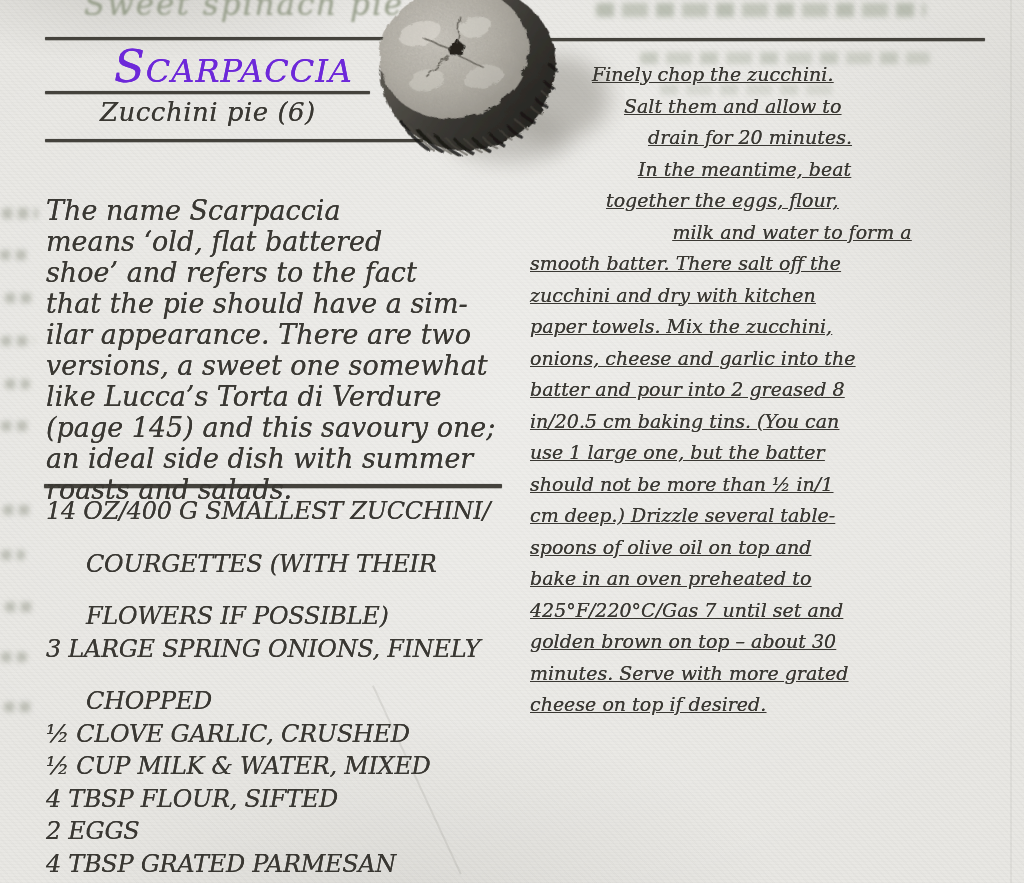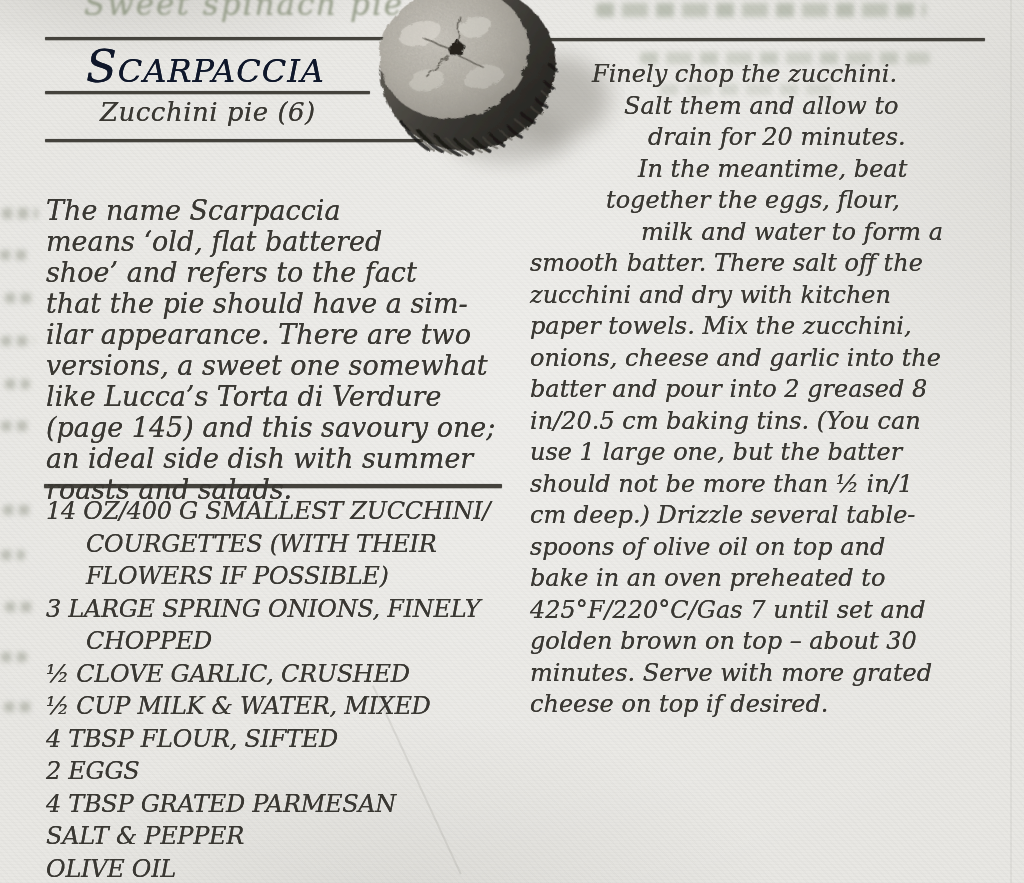--- a/index.html
+++ b/index.html
@@ -23,39 +23,39 @@
       radial-gradient(900px 700px at 50% 45%, rgba(255,255,255,.25), transparent 75%),
       radial-gradient(400px 500px at 103% 20%, rgba(120,118,110,.10), transparent 70%),
       radial-gradient(500px 260px at 40% 103%, rgba(120,118,110,.12), transparent 75%);
   }
   .txt{text-shadow:0 0 0.6px currentColor;}
   
   .rule{position:absolute;height:3px;background:#44423c;border-radius:1px;
         box-shadow:0 1px 0 rgba(68,66,60,.25), 0 0 1px rgba(68,66,60,.7);}
   
   .title{
-    position:absolute;left:86px;top:44px;
+    position:absolute;left:114px;top:44px;
     font-size:45px;font-style:italic;font-variant:small-caps;
-    letter-spacing:1px;color:#0f172a;line-height:1;
+    letter-spacing:1px;color:#6d28d9;line-height:1;
   }
   .subtitle{
     position:absolute;left:100px;top:97px;
     font-size:26px;font-style:italic;letter-spacing:.5px;line-height:1.2;
   }
   
   .intro{position:absolute;left:46px;top:157px;font-size:27px;font-style:italic;line-height:31px;margin-top:38px;}
   .intro .line{white-space:nowrap;}
   
   .ingredients{position:absolute;left:46px;top:495px;font-size:24px;font-style:italic;
                line-height:32.5px;letter-spacing:-0.3px;}
   .ingredients .line{white-space:nowrap;}
-  .ingredients .line.indent{padding-left:40px;}
-  
-  .instructions{position:absolute;left:530px;top:59px;width:486px;font-size:24px;
-                font-style:italic;line-height:31.5px;}
+  .ingredients .line.indent{padding-left:40px;margin-top:20px;}
+  
+  .instructions{position:absolute;left:530px;top:59px;width:486px;font-size:19px;
+                font-style:italic;line-height:31.5px;text-decoration:underline;}
   .instructions .line{white-space:nowrap;}
   .instructions .line:nth-child(1){padding-left:62px;}
   .instructions .line:nth-child(2){padding-left:94px;}
   .instructions .line:nth-child(3){padding-left:118px;}
   .instructions .line:nth-child(4){padding-left:108px;}
   .instructions .line:nth-child(5){padding-left:76px;}
   .instructions .line:nth-child(6){padding-left:38px;text-align:center;}
   
   .ghost-title{
     position:absolute;left:84px;top:-14px;font-size:31px;font-style:italic;

